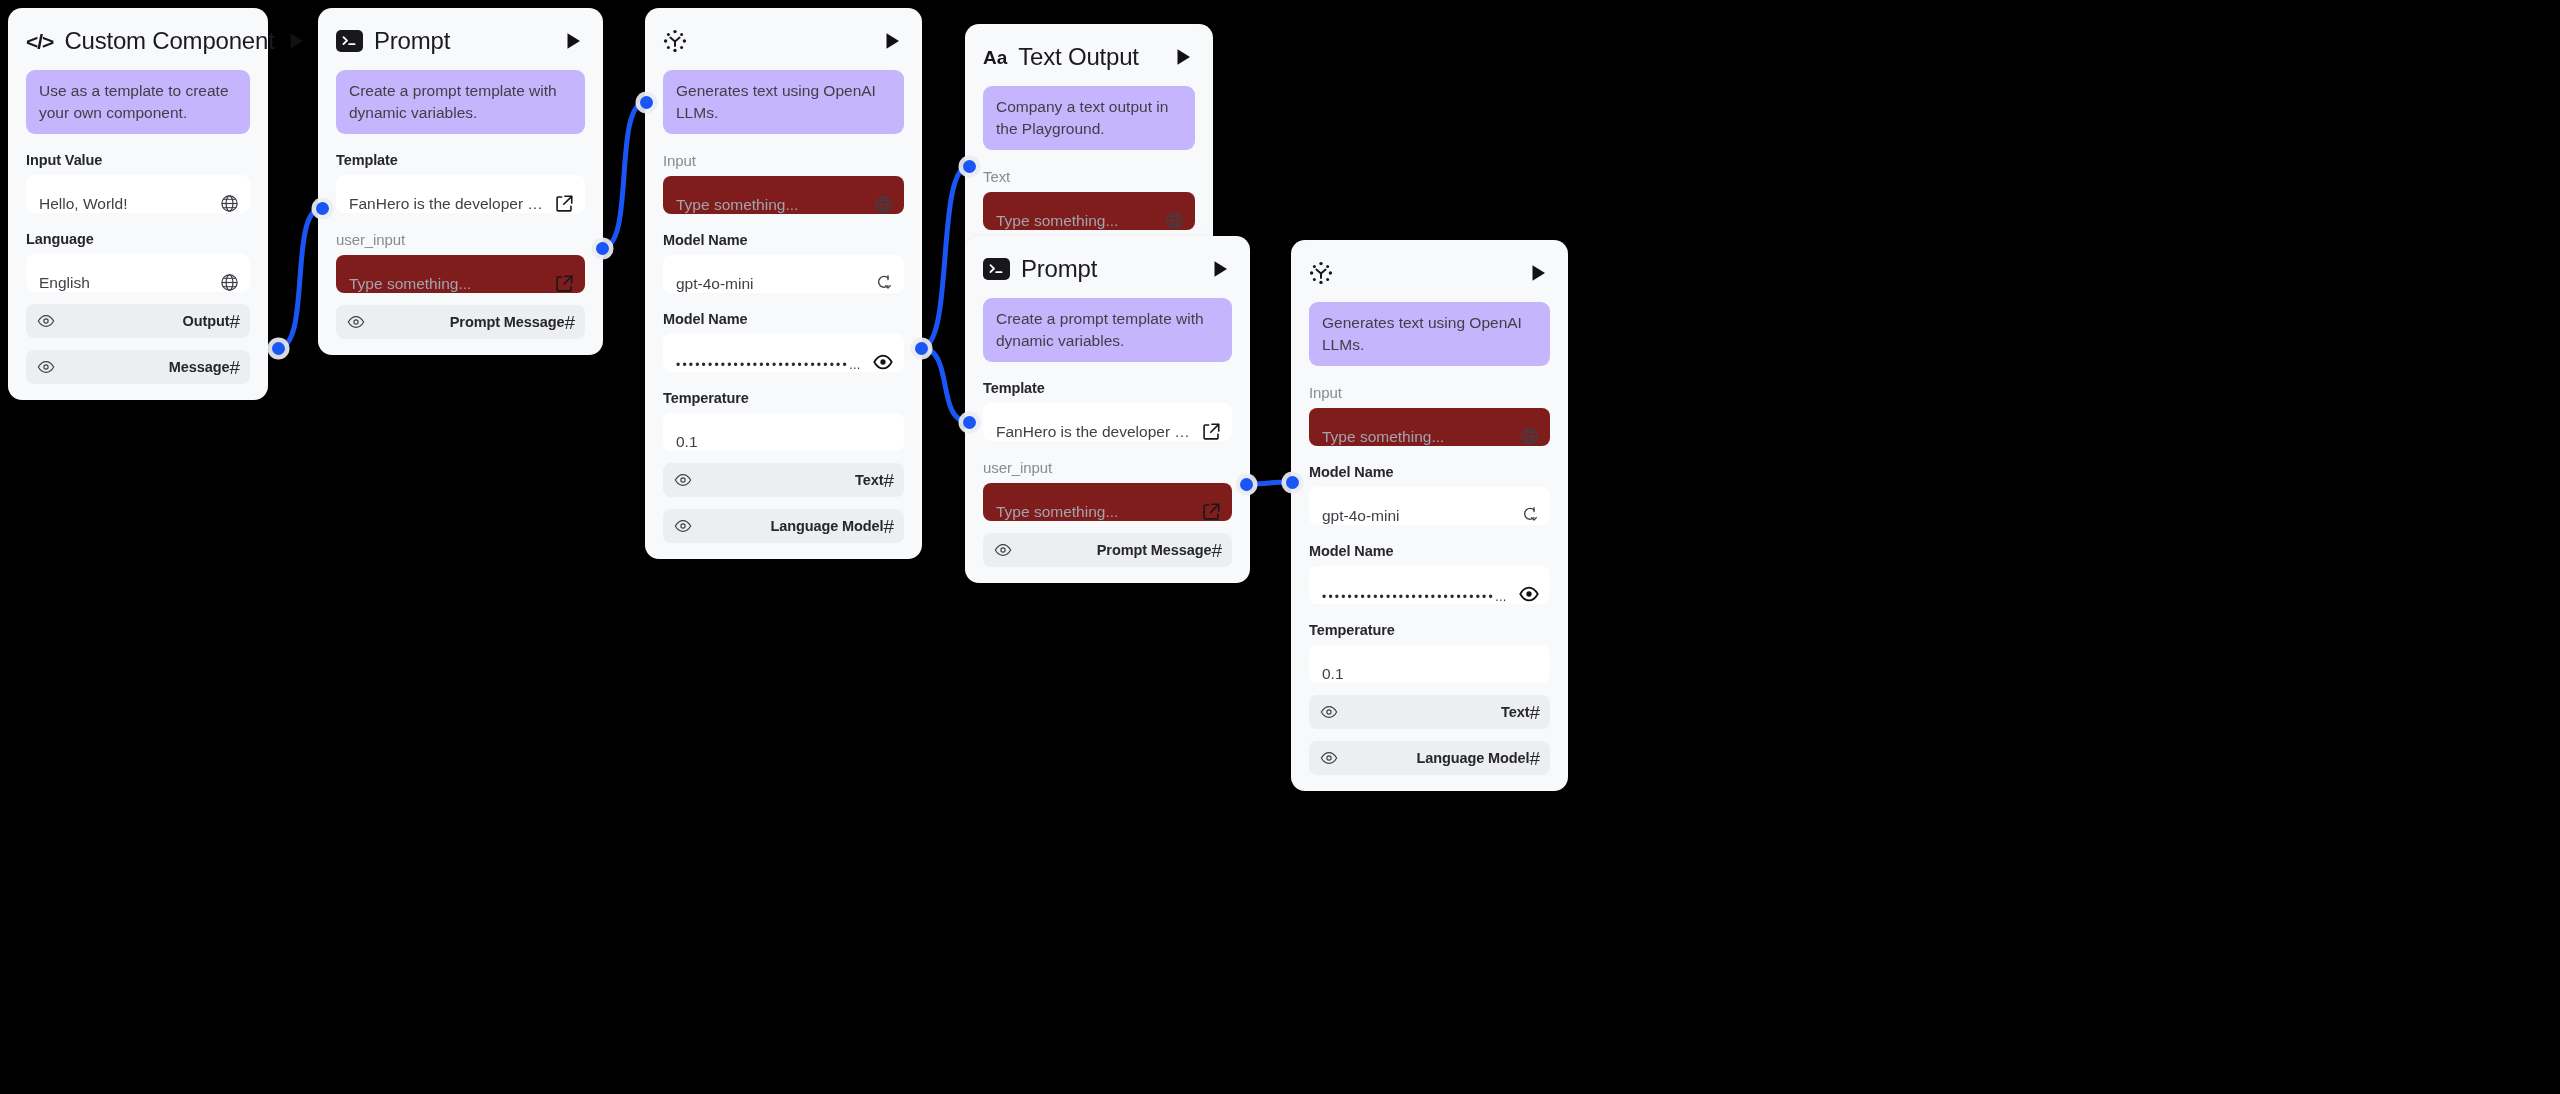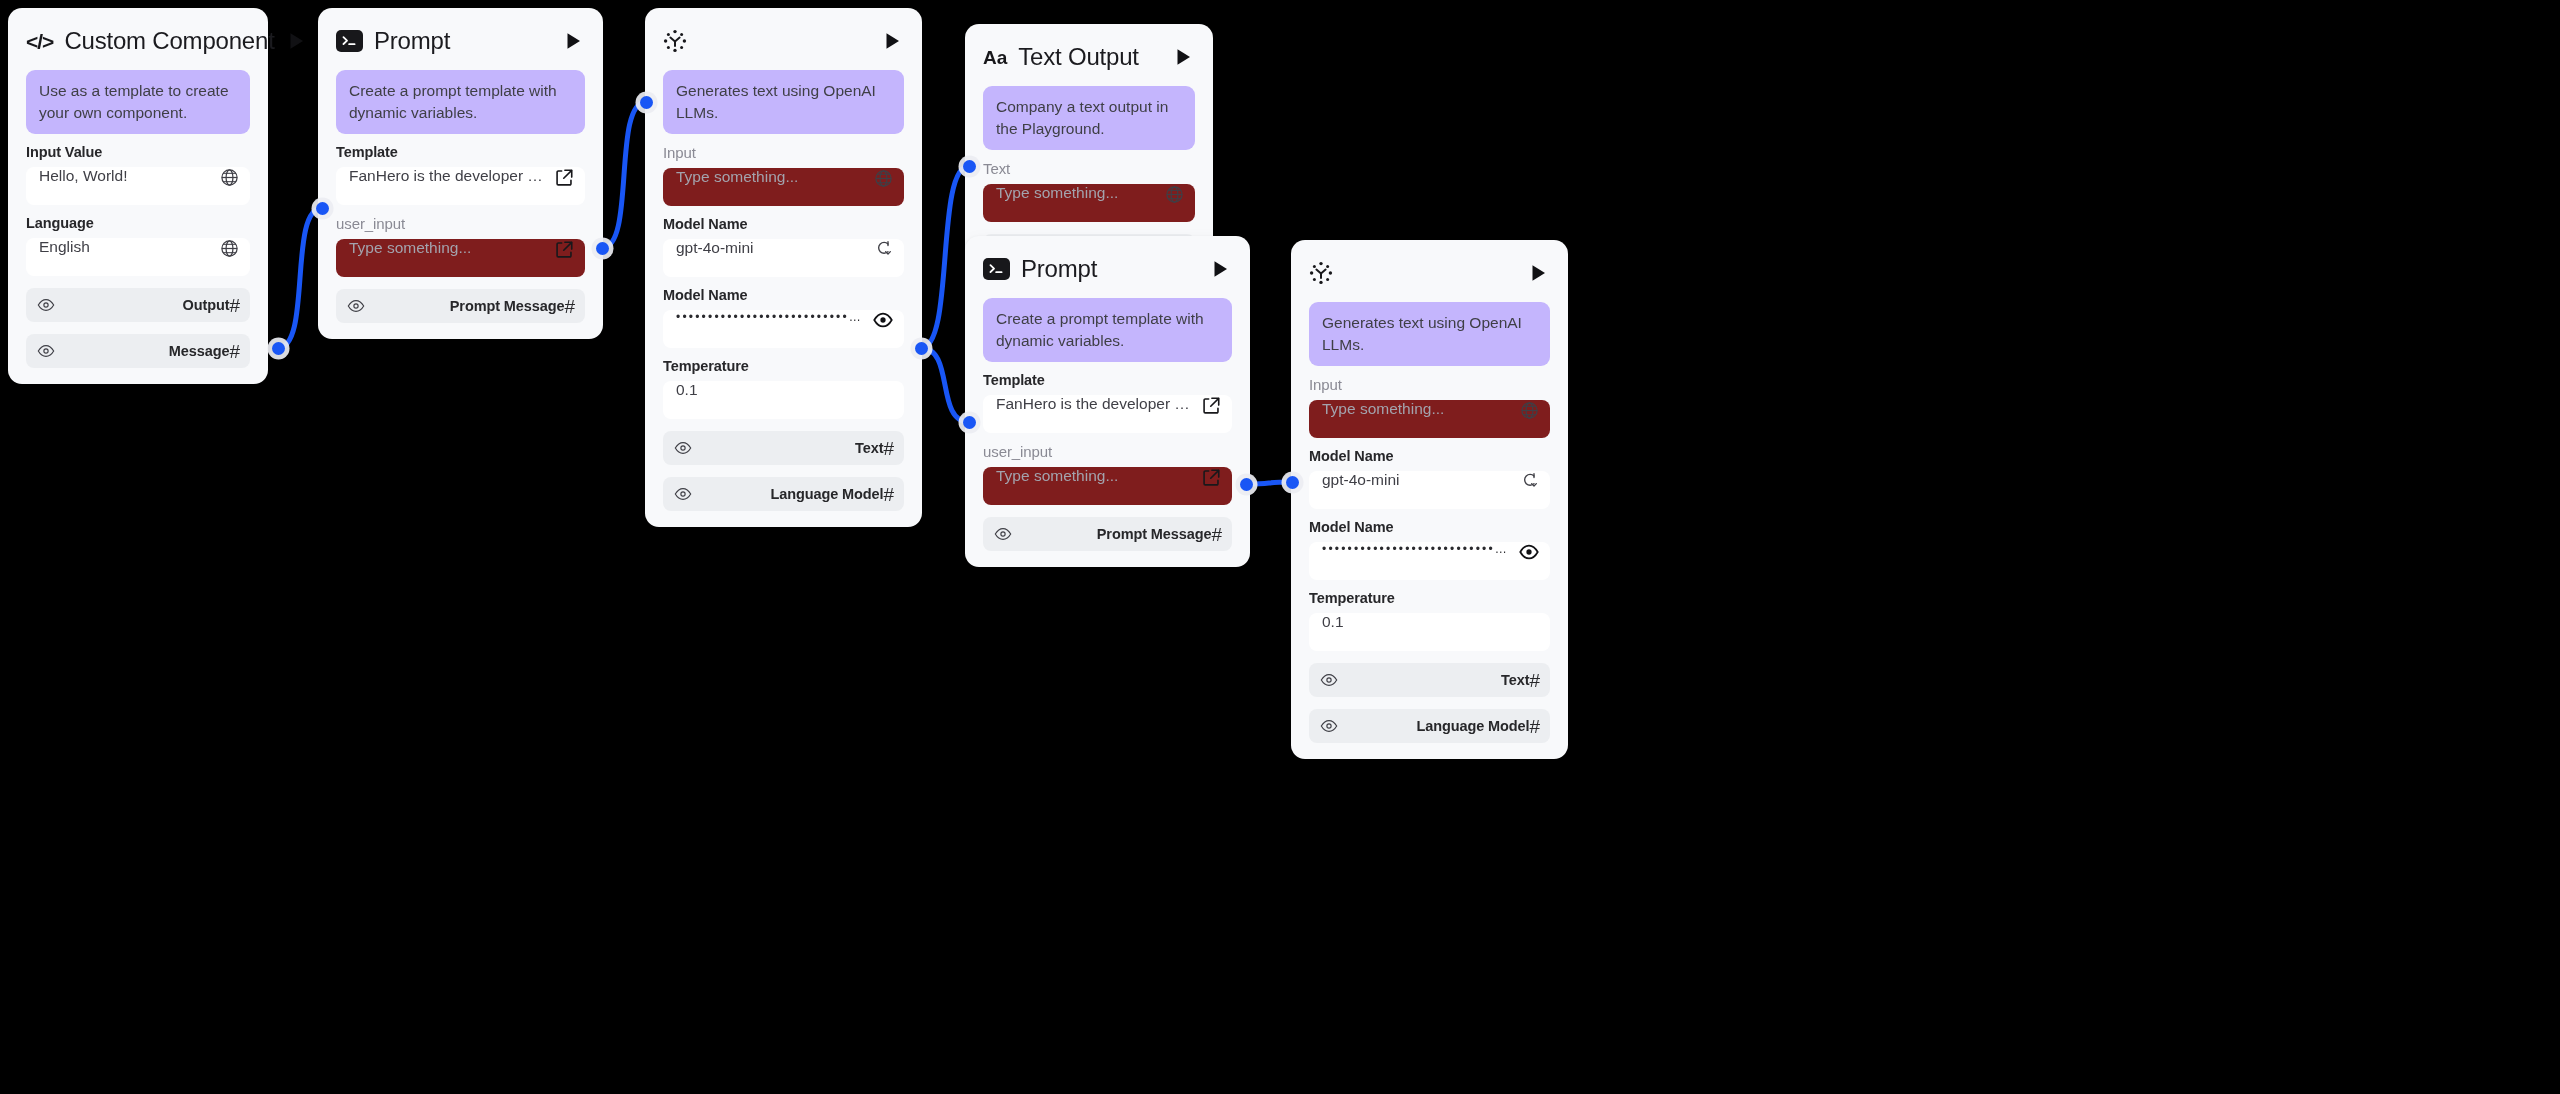--- a/index.html
+++ b/index.html
@@ -45,29 +45,29 @@
   .ic-sparkle { width:24px; height:24px; flex:0 0 auto; }
 
   
   .desc {
     background:#c4b5fd; border-radius: 9px;
     padding: 10px 13px; font-size: 15.5px; line-height: 1.42;
     color:#3f3f46; margin-bottom: 6px;
   }
 
   
-  .field { margin-top: 10px; }
+  .field { margin-top: 18px; }
   .field-label {
     font-size: 14.5px; font-weight: 700; color:#27272a;
     margin-bottom: 7px; display:block; letter-spacing:-0.1px;
   }
   .field-label.muted { font-weight: 400; color:#8a8a94; font-size:15px; }
   .input-box {
     background:#ffffff; border-radius: 8px; height: 38px;
-    display:flex; align-items:flex-start; padding: 0 11px 0 13px; gap:8px;
+    display:flex; align-items:flex-end; padding: 0 11px 0 13px; gap:8px;
   }
   .input-box.ghost { background: #7f1d1d; }
   .input-val {
     flex:1 1 auto; font-size: 15.5px; color:#3f3f46;
     white-space: nowrap; overflow:hidden; text-overflow: ellipsis;
   }
   .input-val.placeholder { color:#a3a3ad; }
   .input-val.dots { letter-spacing: 2.2px; font-size: 12px; color:#2a2a2e; }
   .trail-icon { flex:0 0 auto; width:20px; height:20px; display:flex; align-items:center; justify-content:center; cursor:pointer;}
 

